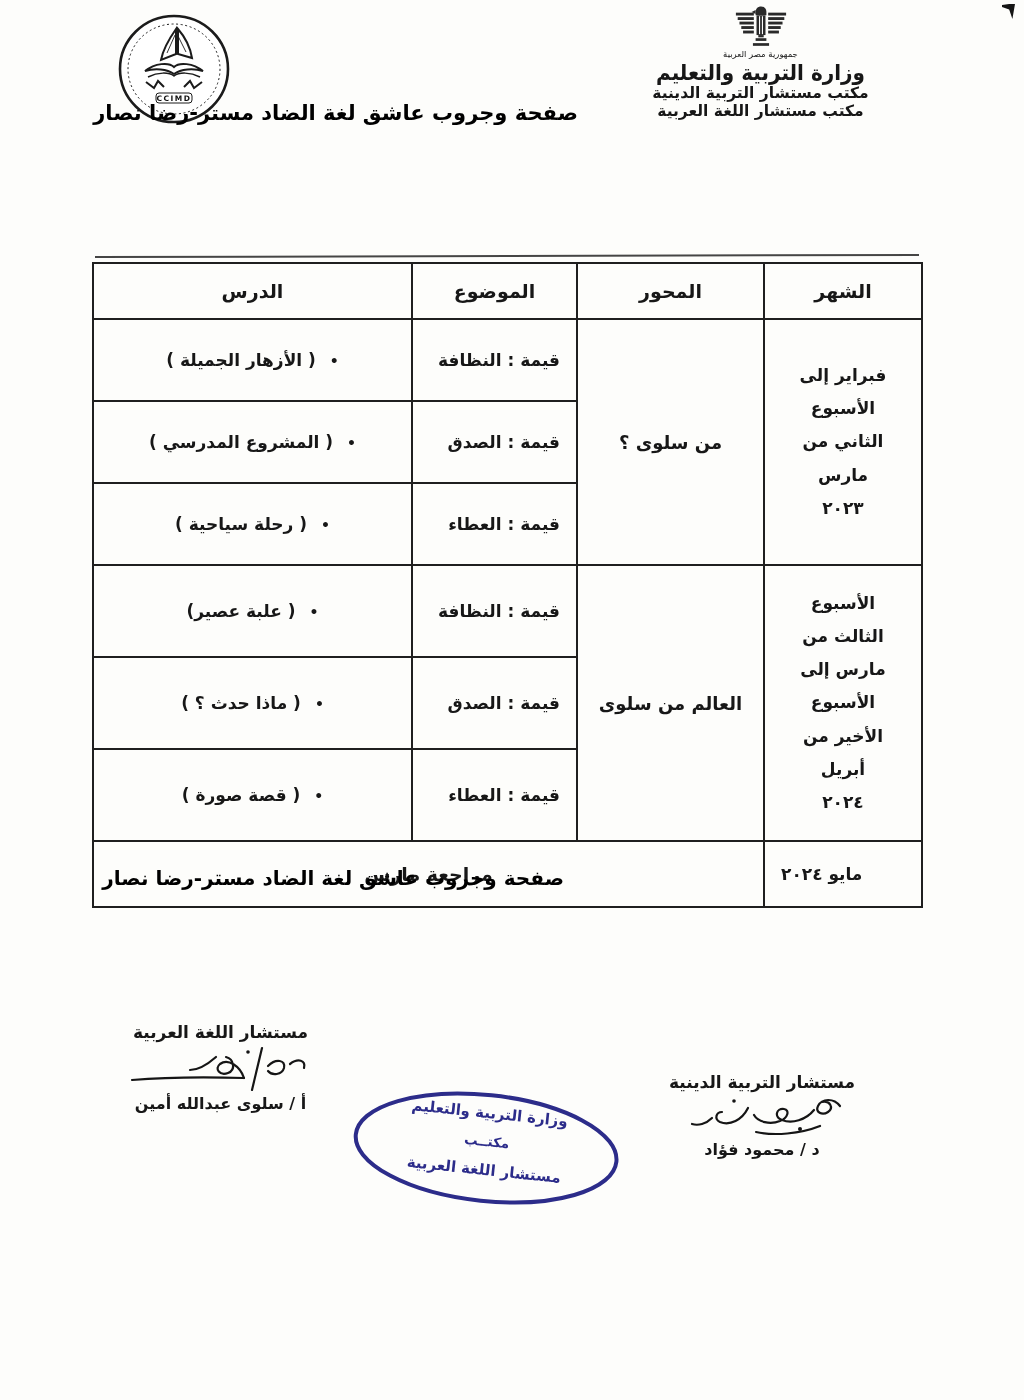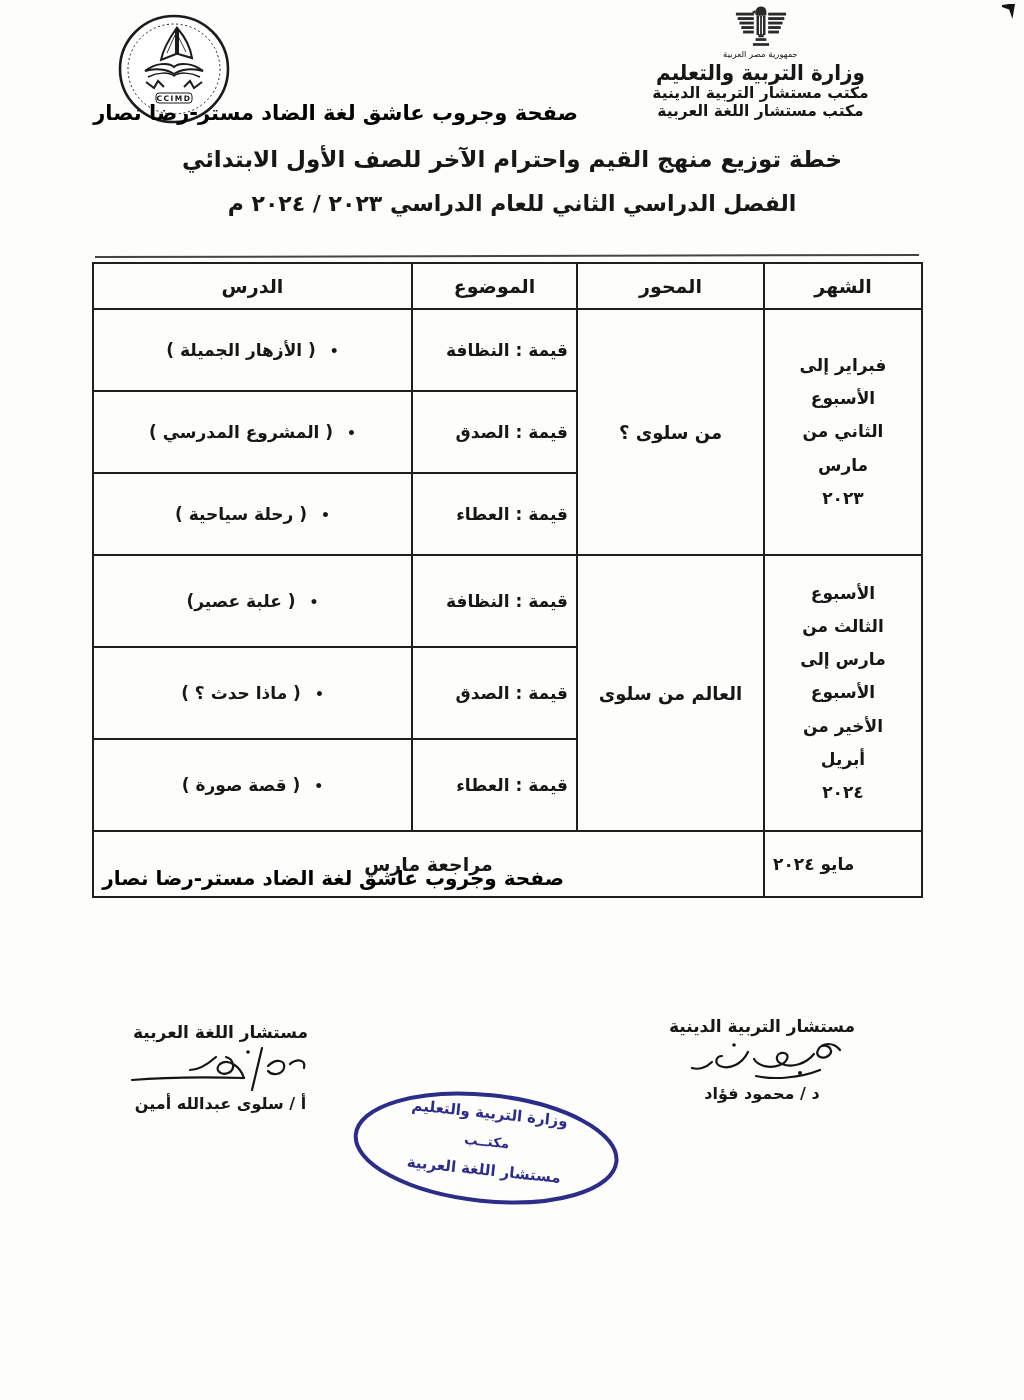--- a/index.html
+++ b/index.html
@@ -37,36 +37,36 @@
 
   
   .topline{position:absolute;left:95px;top:255px;width:824px;height:2px;background:#454545;transform:rotate(-.15deg)}
 
   
   table.plan{position:absolute;left:92px;top:262px;width:829px;border-collapse:collapse;table-layout:fixed;direction:rtl}
   table.plan col.c-month{width:158px}
   table.plan col.c-axis{width:187px}
   table.plan col.c-topic{width:165px}
   table.plan col.c-lesson{width:319px}
-  table.plan th,table.plan td{border:2.5px solid #1f1f1f;padding:8px;vertical-align:middle}
+  table.plan th,table.plan td{border:2.5px solid #1f1f1f;padding:16px;vertical-align:middle}
   table.plan th{font-size:19px;font-weight:bold;text-align:center}
   tr.h-head{height:46px} tr.h-a{height:82px} tr.h-b{height:92px} tr.h-f{height:66px}
   td.month{font-weight:bold;font-size:17px;text-align:center;white-space:pre-line;line-height:1.95}
   td.axis{font-weight:bold;font-size:18px;text-align:center}
   td.topic{font-weight:bold;font-size:17px;text-align:right;padding-right:3px}
   td.lesson{font-weight:bold;font-size:17px;text-align:center}
   td.lesson .bullet{font-size:14px;margin-left:14px;vertical-align:middle}
   td.review{font-weight:bold;font-size:19px;text-align:center;padding-bottom:12px}
   td.maycell{font-weight:bold;font-size:17px;text-align:left}
 
   
   .sig{position:absolute;text-align:center}
   .sig .sig-title{font-weight:bold;font-size:17px;white-space:nowrap}
   .sig .sig-name{font-weight:bold;font-size:16px;white-space:nowrap}
-  .sig-r{left:617px;top:1016px;width:290px}
+  .sig-r{left:617px;top:1072px;width:290px}
   .sig-l{left:103px;top:1022px;width:235px}
   .sig svg{display:block;margin:2px auto 0}
 
   
   .stamp{position:absolute;left:348px;top:1088px;width:276px;height:122px;transform:rotate(6deg)}
   .stamp svg{position:absolute;inset:0}
   .stamp .sline{position:absolute;left:0;width:100%;text-align:center;color:#2c2c8a;font-weight:bold}
   .stamp .s1{top:16px;font-size:15px}
   .stamp .s2{top:45px;font-size:13.5px}
   .stamp .s3{top:73px;font-size:15px}
@@ -118,22 +118,20 @@
       </g>
       <rect x="26.8" y="11" width="1.2" height="20" fill="#ffffff"></rect>
       <rect x="30" y="11" width="1.2" height="20" fill="#ffffff"></rect>
     </svg>
     <div class="republic">جمهورية مصر العربية</div>
     <div class="ministry">وزارة التربية والتعليم</div>
     <div class="office first">مكتب مستشار التربية الدينية</div>
     <div class="office">مكتب مستشار اللغة العربية</div>
   </div>
 
-  <div class="title title1">خطة توزيع منهج القيم واحترام الآخر للصف الأول الابتدائي</div>
-  <div class="title title2">الفصل الدراسي الثاني للعام الدراسي ٢٠٢٣ / ٢٠٢٤ م</div>
 
   <div class="topline"></div>
 
   <table class="plan">
     <colgroup>
       <col class="c-month">
         <col class="c-axis">
         <col class="c-topic">
         <col class="c-lesson">
     </colgroup>

